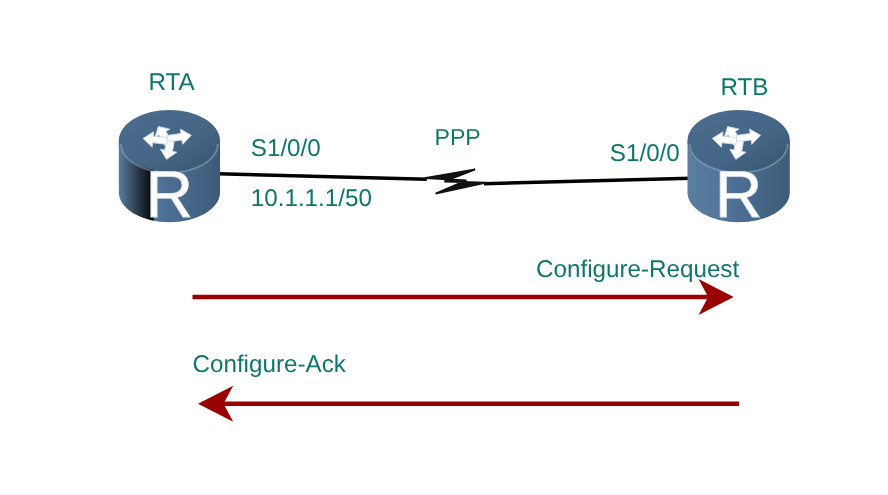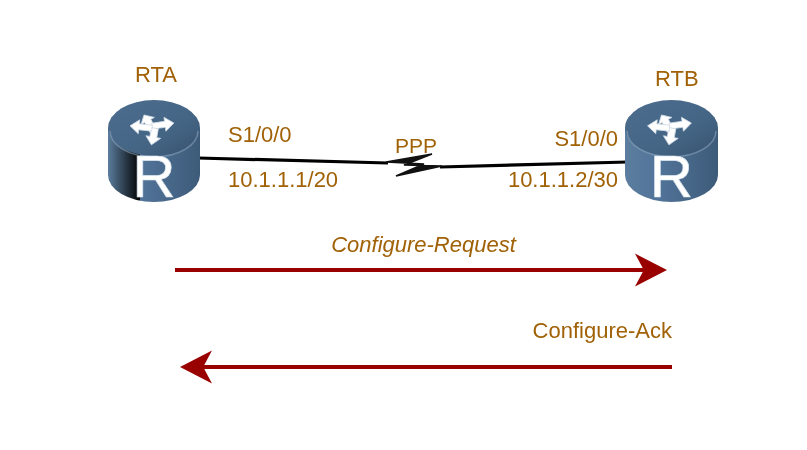--- a/index.html
+++ b/index.html
@@ -19,21 +19,21 @@
   }
   .svg-layer {
     position: absolute;
     top: 0;
     left: 0;
     width: 807px;
     height: 450px;
   }
   .txt {
     position: absolute;
-    color: #a16207;
+    color: #0f766e;
     white-space: nowrap;
     line-height: 1;
   }
   .node-name {
     font-size: 22px;
   }
   .iface-label {
     font-size: 22px;
   }
   .link-proto {
@@ -124,25 +124,24 @@
 
     <line x1="672" y1="367" x2="184" y2="367" stroke="#990000" stroke-width="4" marker-end="url(#arrowLeft)"></line>
   </svg>
 
   <div class="txt node-name" style="left:135px; top:64px;">RTA</div>
 
   <div class="txt node-name" style="left:655px; top:68px;text-align:right;">RTB</div>
 
   <div class="txt iface-label" style="left:228px; top:124px;">S1/0/0</div>
 
-  <div class="txt iface-label" style="left:228px; top:169px;">10.1.1.1/20</div>
+  <div class="txt iface-label" style="left:228px; top:169px;">10.1.1.1/50</div>
 
   <div class="txt iface-label right-align" style="left:455px; top:128px; width:163px;">S1/0/0</div>
 
-  <div class="txt iface-label right-align" style="left:455px; top:169px; width:163px;">10.1.1.2/30</div>
 
-  <div class="txt link-proto" style="left:395px; top:115px;margin-top:20px;">PPP</div>
+  <div class="txt link-proto" style="left:395px; top:115px;">PPP</div>
 
-  <div class="txt flow-label" style="left:175px; top:234px; width:497px; text-align:center;font-style:italic;">Configure-Request</div>
+  <div class="txt flow-label" style="left:175px; top:234px; width:497px; text-align:right;">Configure-Request</div>
 
-  <div class="txt flow-label" style="left:175px; top:320px; width:497px; text-align:right;">Configure-Ack</div>
+  <div class="txt flow-label" style="left:175px; top:320px; width:497px; text-align:left;">Configure-Ack</div>
 
 </div>
 
 </body></html>

